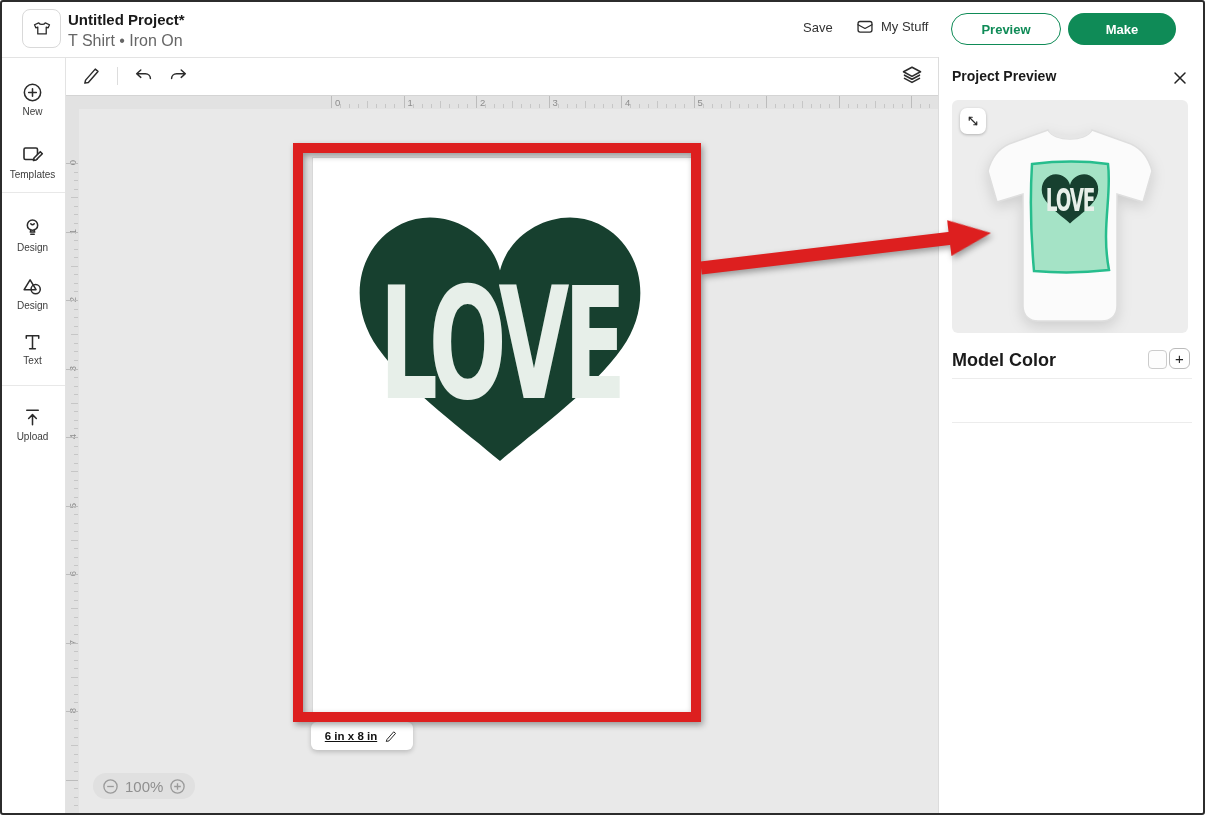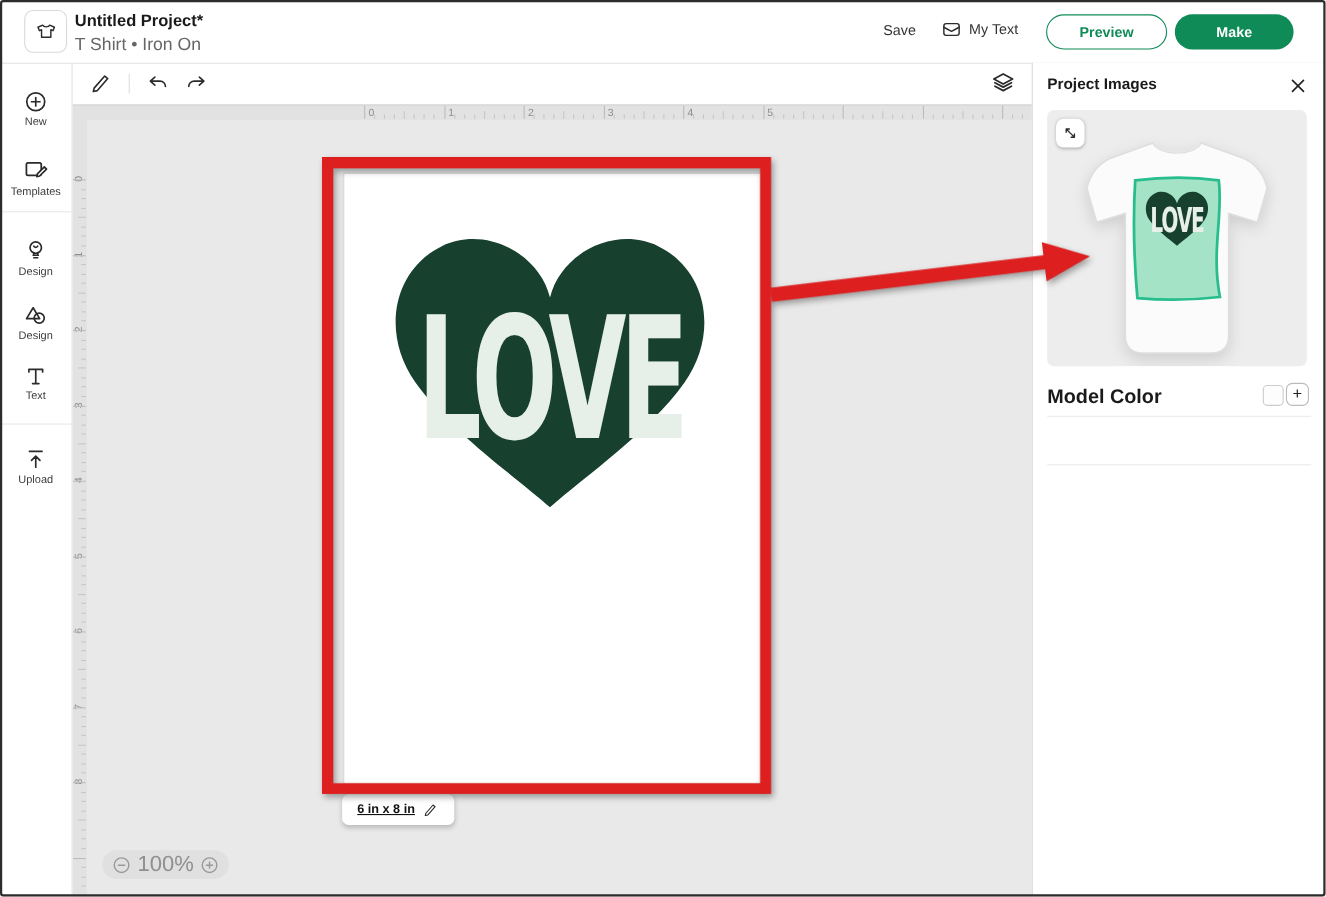--- a/index.html
+++ b/index.html
@@ -40,21 +40,21 @@
   .htick{position:absolute;bottom:1px;width:1px;height:4px;background:#c6c6c6;}
   .htick.half{height:7px;}
   .htick.major{height:12px;background:#bcbcbc;}
   .vtick{position:absolute;right:1px;height:1px;width:4px;background:#c6c6c6;}
   .vtick.half{width:7px;}
   .vtick.major{width:12px;background:#bcbcbc;}
   .canvas{position:absolute;left:14px;top:52px;width:859px;height:706px;background:#e9e9e9;}
   .artboard{position:absolute;left:234px;top:49px;width:380px;height:554px;background:#fff;box-shadow:0 0 0 1px #d8d8d8, 2px 3px 8px rgba(0,0,0,.15);}
   .heart-on-canvas{position:absolute;left:28px;top:38px;cursor:pointer;}
   .size-chip{position:absolute;left:232px;top:613px;width:102px;height:28px;background:#fff;border-radius:6px;box-shadow:0 2px 5px rgba(0,0,0,.2);display:flex;align-items:center;justify-content:center;gap:7px;font-size:11.5px;font-weight:bold;color:#111;cursor:pointer;text-decoration:underline;}
-  .zoom-pill{position:absolute;left:14px;top:664px;height:26px;padding:0 9px;background:#e0e0e0;border-radius:14px;display:flex;align-items:center;gap:6px;color:#8f8f8f;font-size:20px;}
+  .zoom-pill{position:absolute;left:14px;top:664px;height:26px;padding:0 9px;background:#e0e0e0;border-radius:14px;display:flex;align-items:center;gap:6px;color:#8f8f8f;font-size:15px;}
   .zoom-pill .zbtn{cursor:pointer;display:flex;}
 
   
   .panel{position:absolute;left:938px;top:57px;width:267px;height:758px;background:#fff;border-left:1px solid #dcdcdc;box-sizing:border-box;z-index:5;}
   .panel-title{position:absolute;left:13px;top:11px;font-size:14px;font-weight:bold;color:#1a1a1a;}
   .panel-close{position:absolute;left:232px;top:12px;width:18px;height:18px;display:flex;align-items:center;justify-content:center;cursor:pointer;}
   .preview-box{position:absolute;left:13px;top:43px;width:236px;height:233px;background:#ededed;border-radius:6px;overflow:hidden;}
   .expand-btn{position:absolute;left:8px;top:8px;width:26px;height:26px;background:#fff;border-radius:7px;box-shadow:0 1px 3px rgba(0,0,0,.25);display:flex;align-items:center;justify-content:center;cursor:pointer;z-index:2;}
   .row-label{font-size:18px;font-weight:bold;color:#1a1a1a;}
   .model-row{position:absolute;left:13px;top:288px;width:240px;height:30px;display:flex;align-items:center;}
@@ -91,21 +91,21 @@
       </svg>
     </div>
     <div class="proj-title">Untitled Project*</div>
     <div class="proj-sub">T Shirt • Iron On</div>
     <div class="save-btn">Save</div>
     <div class="mystuff">
       <svg width="20" height="18" viewBox="0 0 24 22">
         <rect class="icon-stroke" x="3.5" y="5.5" width="17" height="13" rx="2.5"></rect>
         <path class="icon-stroke" d="M3.5 9.5 L12 14 L20.5 9.5"></path>
       </svg>
-      <span>My Text</span>
+      <span>My Stuff</span>
     </div>
     <div class="pill preview-pill">Preview</div>
     <div class="pill make-pill">Make</div>
   </div>
 
   <div class="sidebar">
     <div class="side-item" style="top:24px">
       <svg width="23" height="23" viewBox="0 0 24 24">
         <circle class="icon-stroke" cx="12" cy="12" r="8.5"></circle>
           <path class="icon-stroke" d="M12 8 V16 M8 12 H16"></path>
@@ -364,21 +364,21 @@
           <svg width="17" height="17" viewBox="0 0 18 18">
             <circle cx="9" cy="9" r="7" fill="none" stroke="#9a9a9a" stroke-width="1.4"></circle>
               <path d="M5.5 9 H12.5 M9 5.5 V12.5" stroke="#9a9a9a" stroke-width="1.4"></path>
           </svg>
         </span>
       </div>
     </div>
   </div>
 
   <div class="panel">
-    <div class="panel-title">Project Images</div>
+    <div class="panel-title">Project Preview</div>
     <div class="panel-close">
       <svg width="14" height="14" viewBox="0 0 14 14">
         <path d="M2 2 L12 12 M12 2 L2 12" stroke="#222" stroke-width="1.5" stroke-linecap="round"></path>
       </svg>
     </div>
 
     <div class="preview-box">
       <div class="expand-btn">
         <svg width="18" height="18" viewBox="0 0 24 24">
           <path class="icon-stroke" d="M11 7 H7 V11 M7 7 L12 12 M13 17 H17 V13 M17 17 L12 12"></path>

